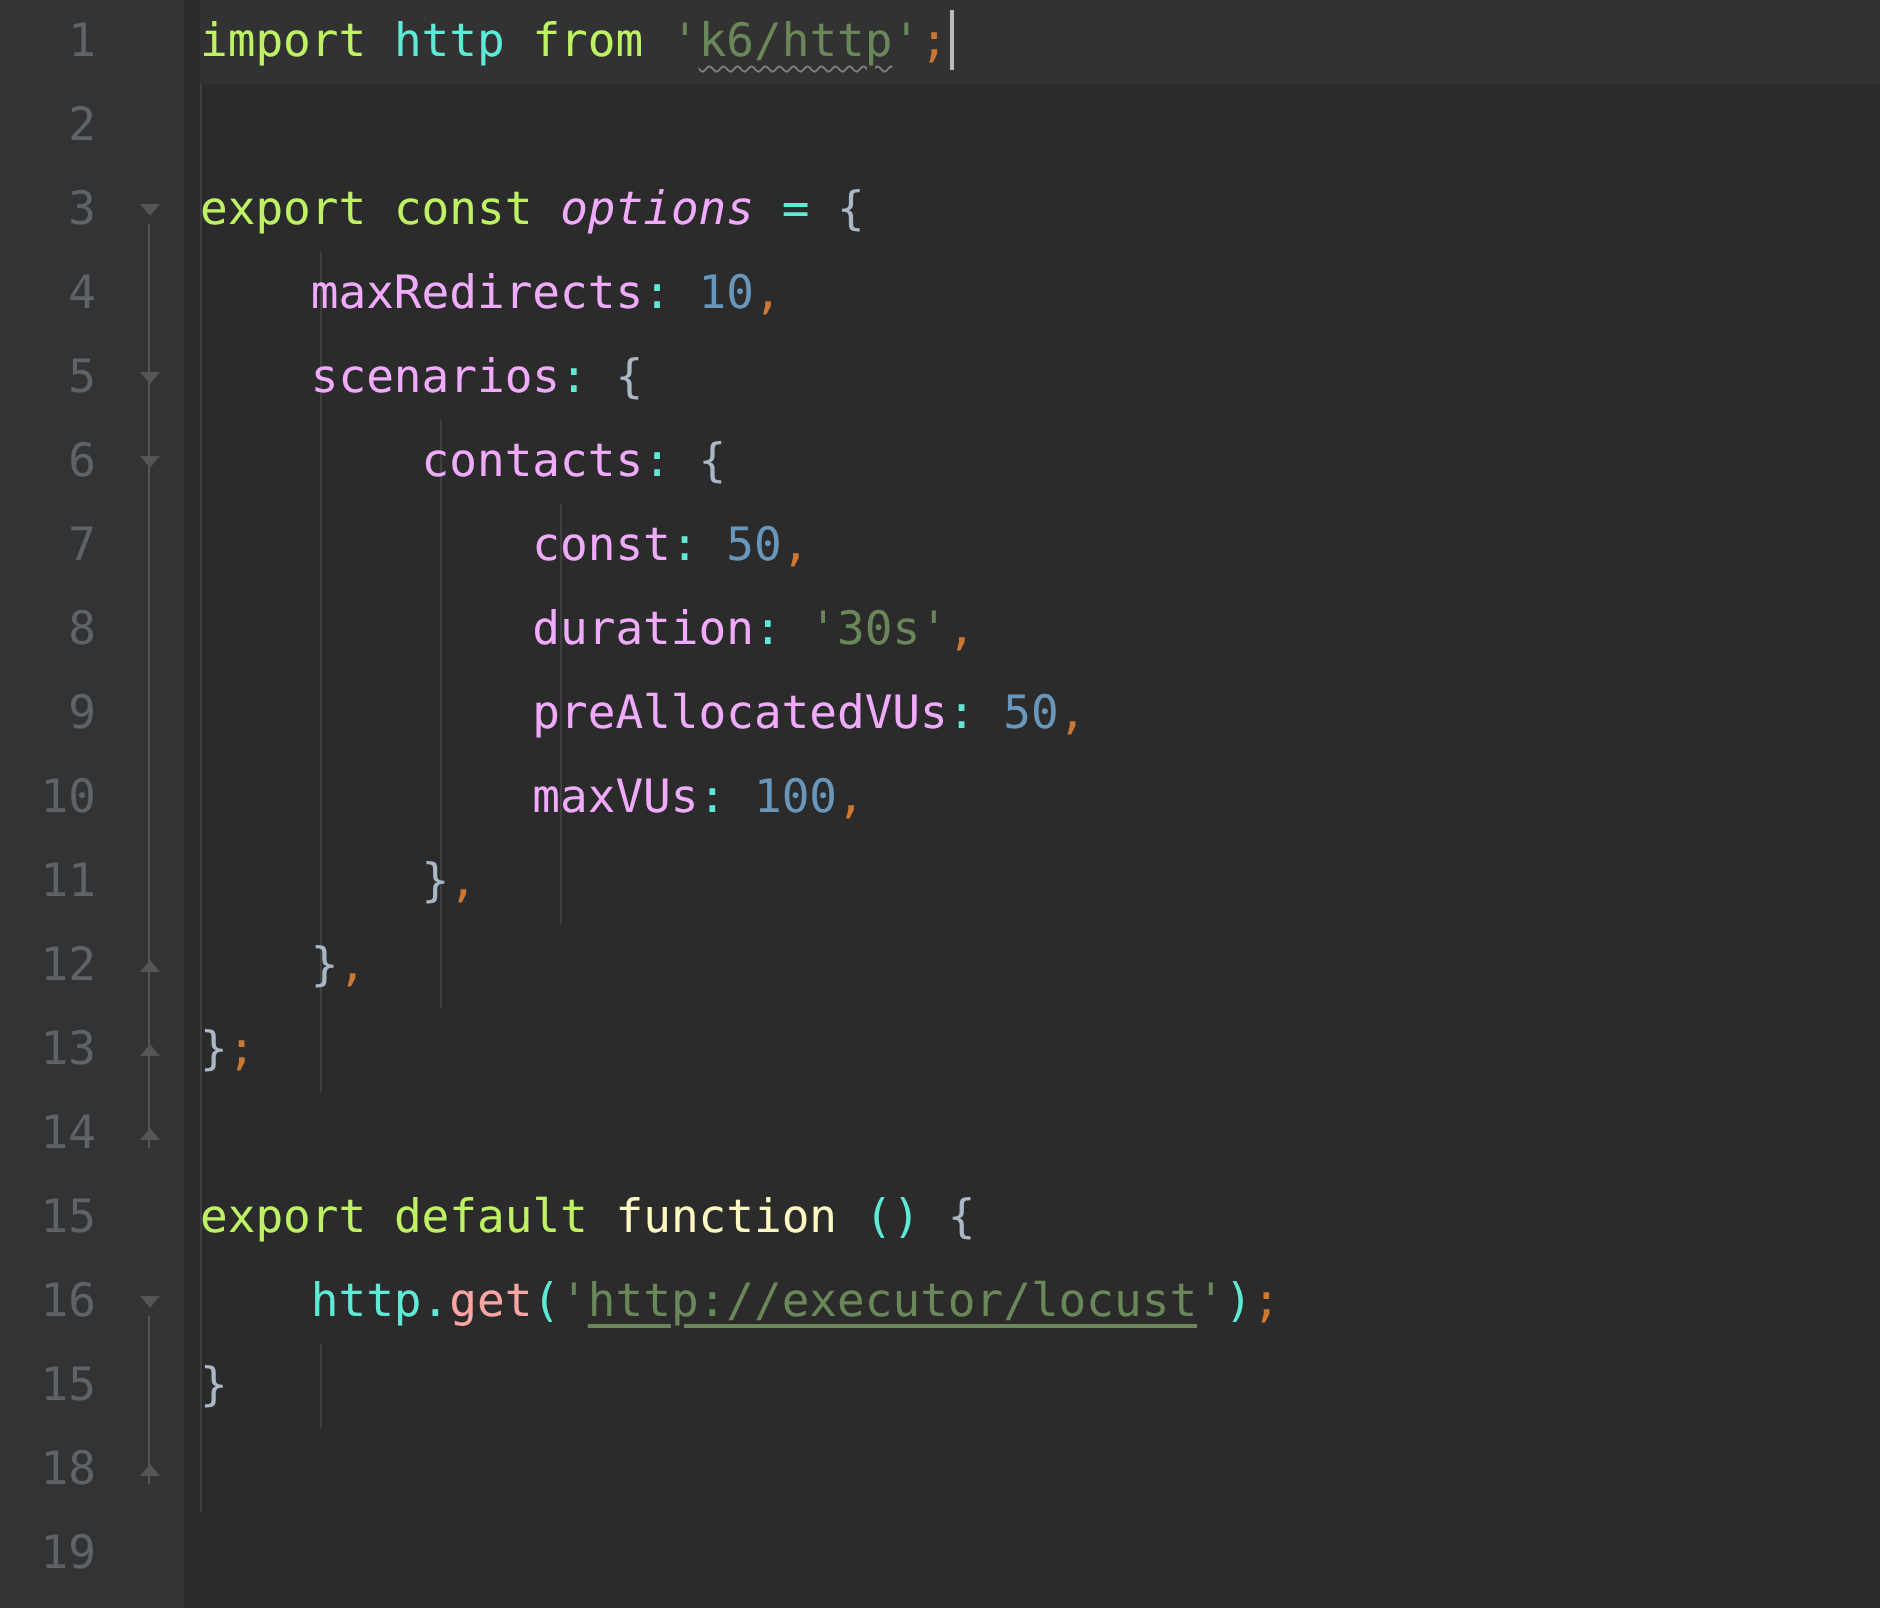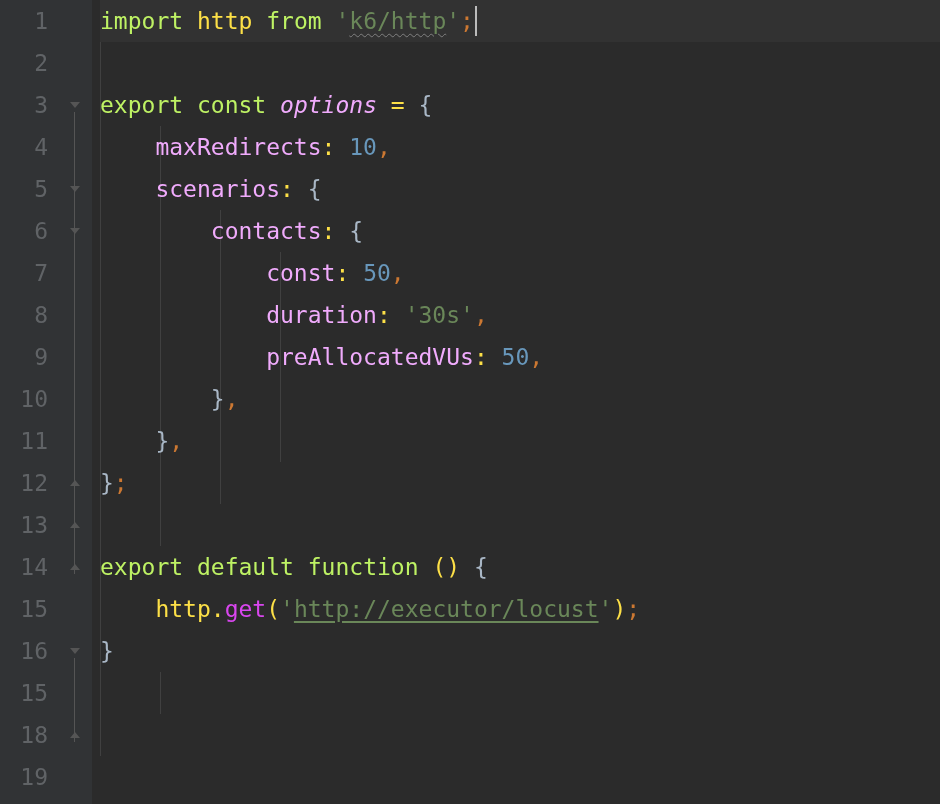--- a/index.html
+++ b/index.html
@@ -77,31 +77,31 @@
     width: 2px;
     height: 30px;
     background: #bbbbbb;
     vertical-align: middle;
     margin-left: 1px;
     margin-bottom: 3px;
   }
 
   
   .kw   { color: #bef264; }           
-  .id   { color: #fde047; }           
+  .id   { color: #5eead4; }           
   .prop { color: #f0abfc; }           
   .num  { color: #6897bb; }           
   .str  { color: #6a8759; }           
   .punc { color: #cc7832; }           
   .br   { color: #a9b7c6; }           
-  .fnkw { color: #bef264; }           
+  .fnkw { color: #fef9c3; }           
   .ital { font-style: italic; }
   .wavy { text-decoration: underline wavy #808080; text-decoration-thickness: 1px; text-underline-offset: 4px; }
   .url  { color: #6a8759; text-decoration: underline; text-underline-offset: 4px; }
-  .call { color: #d946ef; }           
+  .call { color: #fca5a5; }           
 </style>
 </head>
 <body>
 
 <div class="editor">
 
   <div class="gutter">
     <div class="ln">1</div>
     <div class="ln">2</div>
     <div class="ln">3</div>
@@ -191,20 +191,21 @@
 
     <div class="code-line">        <span class="prop">contacts</span><span class="id">: </span><span class="br">{</span></div>
 
 
     <div class="code-line">            <span class="prop">const</span><span class="id">: </span><span class="num">50</span><span class="punc">,</span></div>
 
     <div class="code-line">            <span class="prop">duration</span><span class="id">: </span><span class="str">'30s'</span><span class="punc">,</span></div>
 
     <div class="code-line">            <span class="prop">preAllocatedVUs</span><span class="id">: </span><span class="num">50</span><span class="punc">,</span></div>
 
+    <div class="code-line">            <span class="prop">maxVUs</span><span class="id">: </span><span class="num">100</span><span class="punc">,</span></div>
 
     <div class="code-line">        <span class="br">}</span><span class="punc">,</span></div>
 
     <div class="code-line">    <span class="br">}</span><span class="punc">,</span></div>
 
     <div class="code-line"><span class="br">}</span><span class="punc">;</span></div>
 
     <div class="code-line"></div>
 
     <div class="code-line"><span class="kw">export</span> <span class="kw">default</span> <span class="fnkw">function</span><span class="id"> ()</span><span class="br"> {</span></div>

